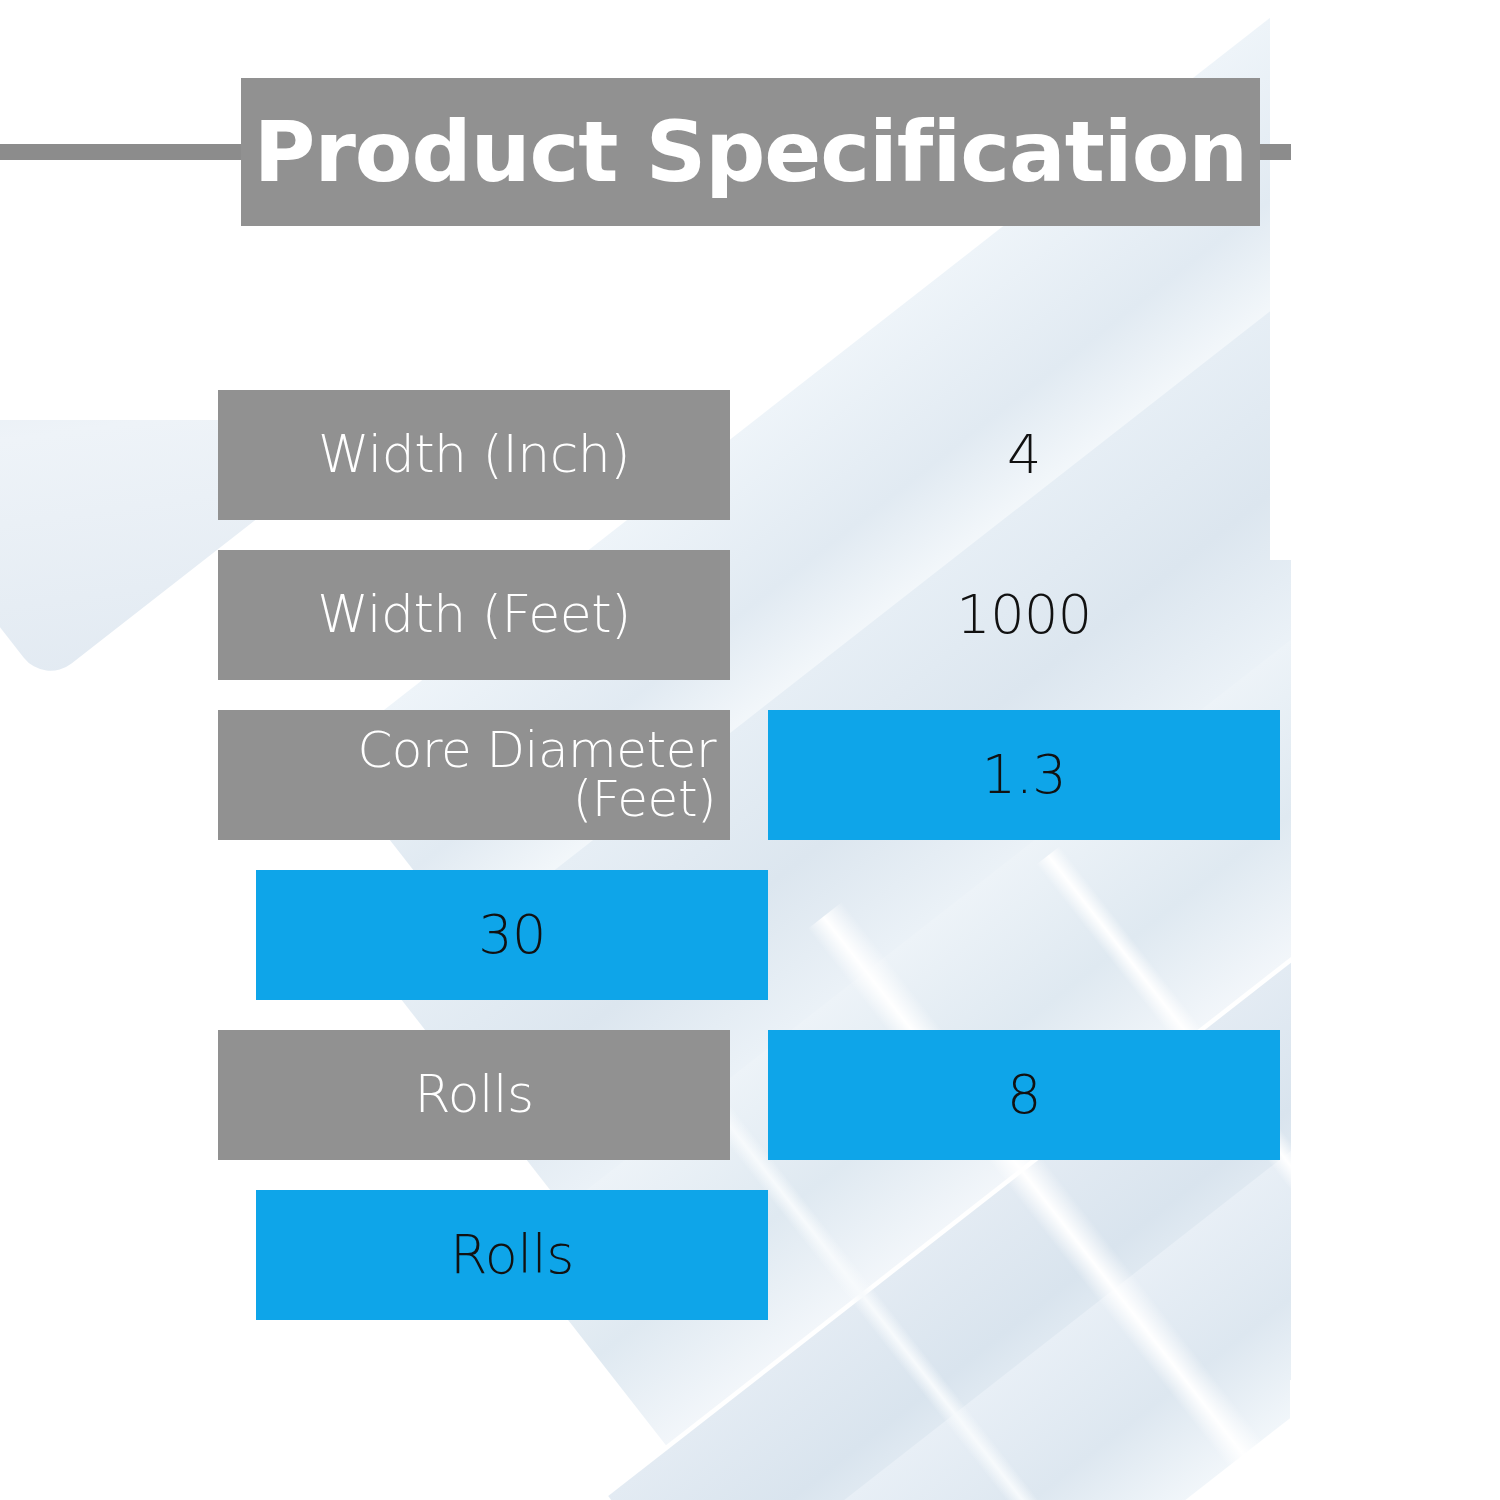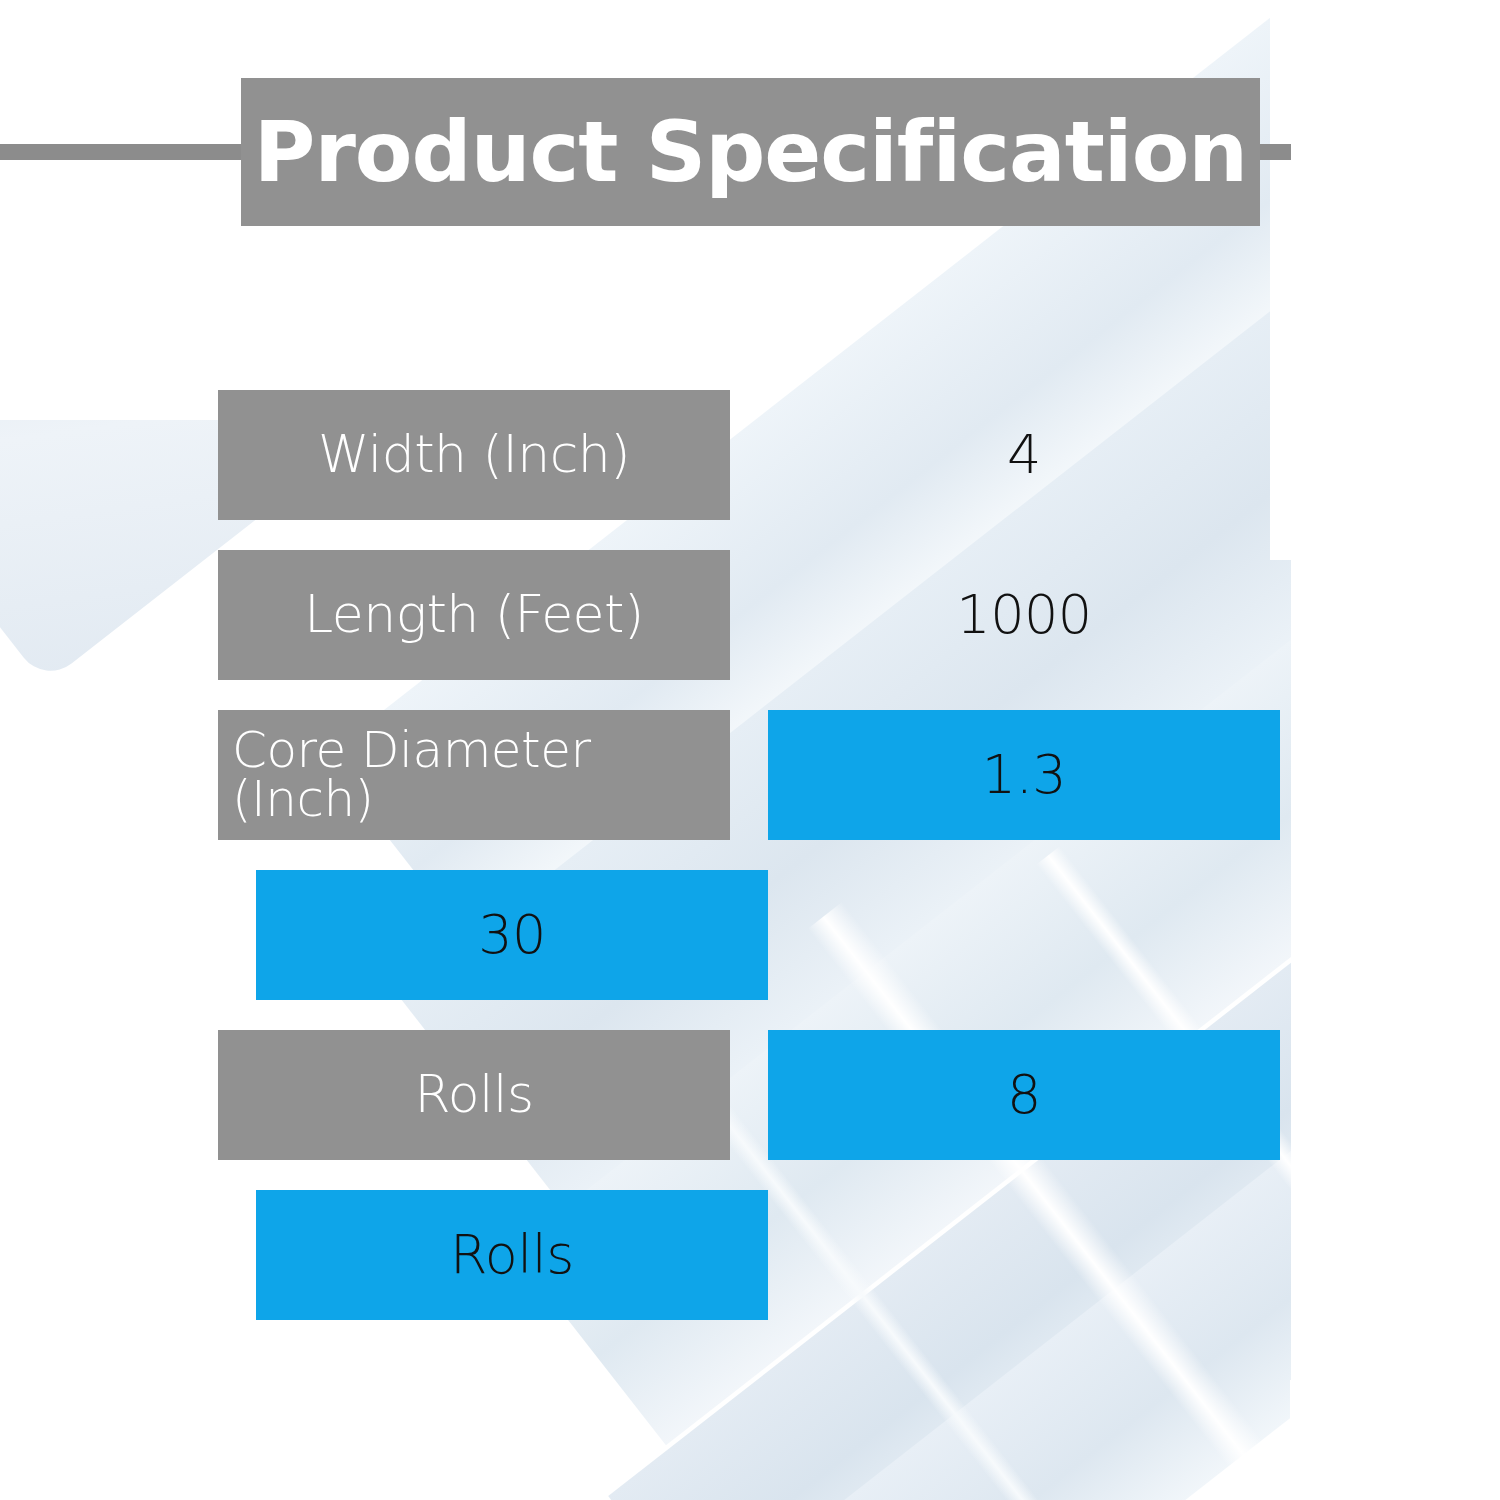--- a/index.html
+++ b/index.html
@@ -167,21 +167,21 @@
   }
   .spec-row:last-child {
     margin-bottom: 0;
   }
   .label-cell {
     width: 512px;
     background: #919191;
     display: flex;
     align-items: center;
     justify-content: center;
-    text-align: left;
+    text-align: right;
     box-sizing: border-box;
     padding: 7px 14px;
   }
   .label-cell span {
     color: #ffffff;
     font-family: "DejaVu Sans", sans-serif;
     font-size: 52px;
     font-weight: 300;
     line-height: 1.03;
     letter-spacing: -0.5px;
@@ -248,31 +248,31 @@
         <span>Width (Inch)</span>
       </div>
       <div class="gap-cell"></div>
       <div class="value-cell no-panel">
         <span>4</span>
       </div>
     </div>
 
     <div class="spec-row">
       <div class="label-cell">
-        <span>Length (Feet)</span>
+        <span>Width (Feet)</span>
       </div>
       <div class="gap-cell"></div>
       <div class="value-cell no-panel">
         <span>1000</span>
       </div>
     </div>
 
     <div class="spec-row">
       <div class="label-cell two-line">
-        <span>Core Diameter (Inch)</span>
+        <span>Core Diameter (Feet)</span>
       </div>
       <div class="gap-cell"></div>
       <div class="value-cell">
         <span>1.3</span>
       </div>
     </div>
 
     <div class="spec-row">
       <div class="gap-cell"></div>
       <div class="value-cell">

